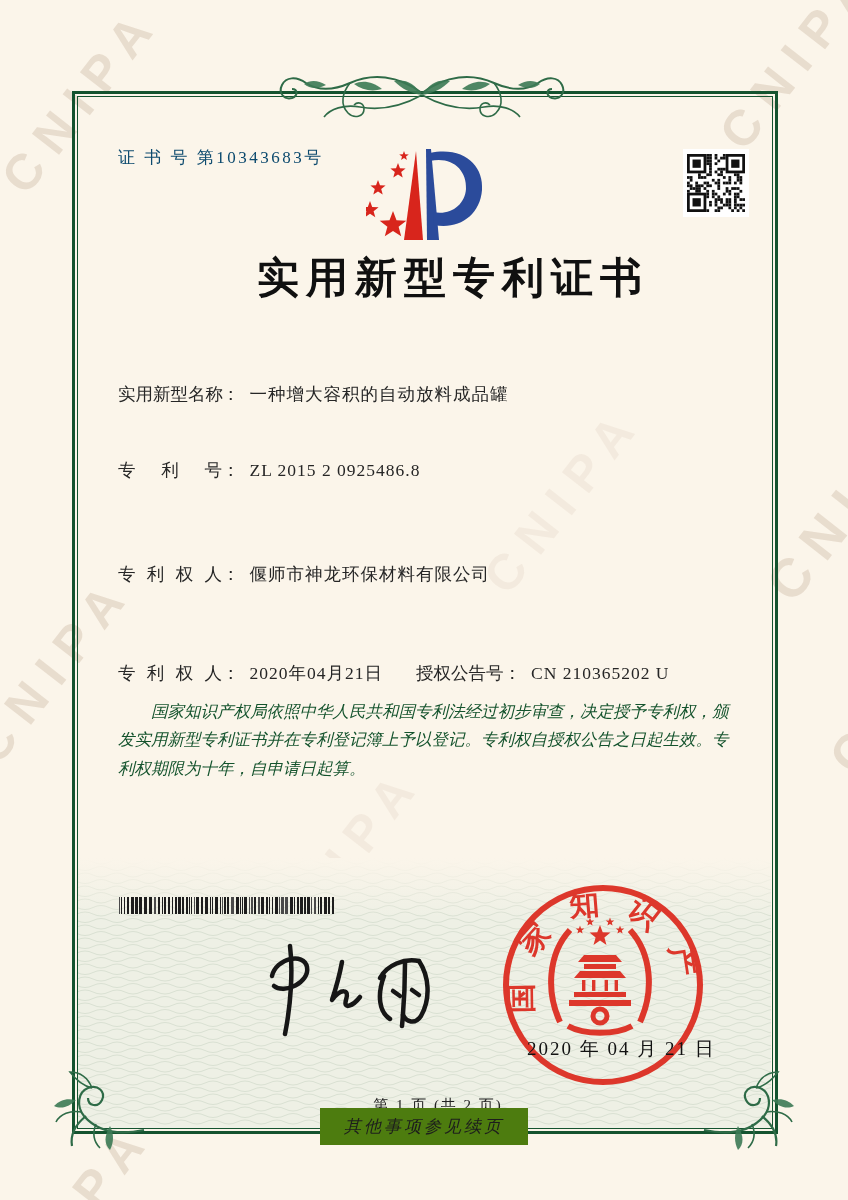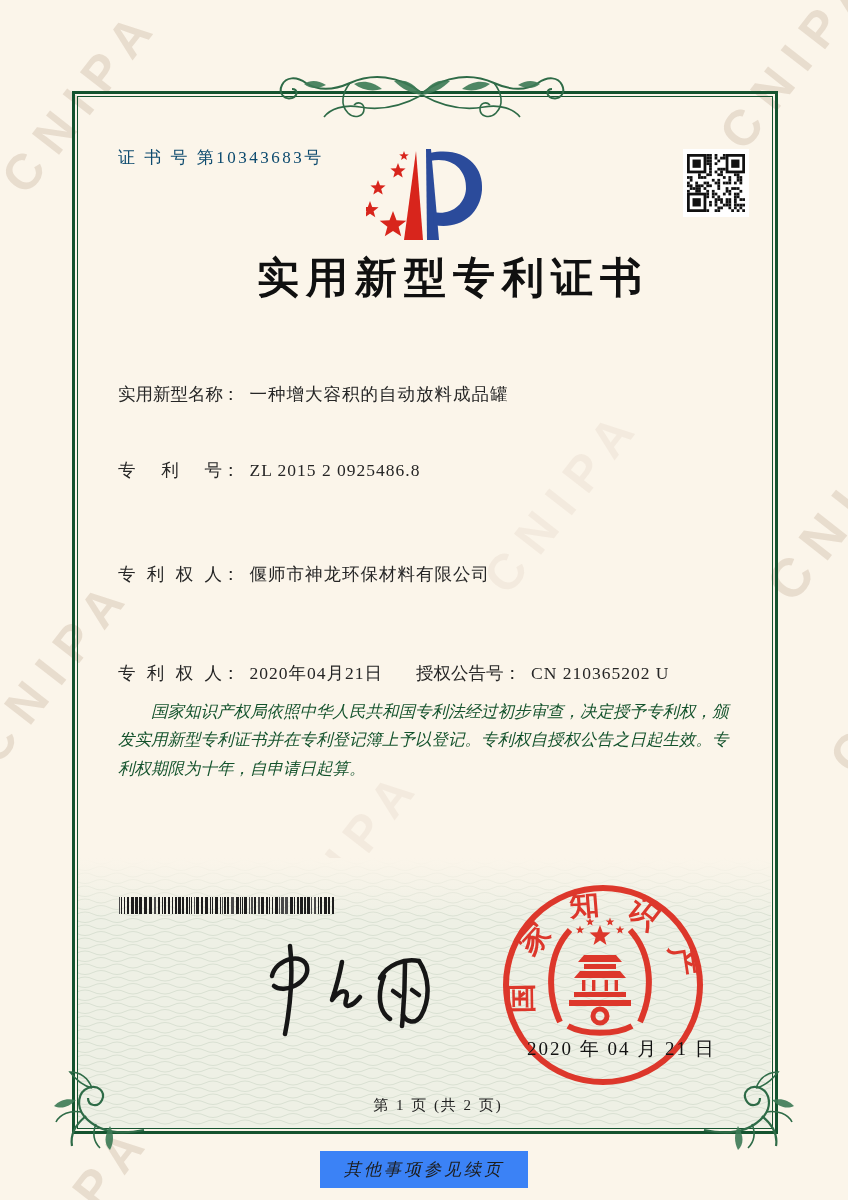--- a/index.html
+++ b/index.html
@@ -43,22 +43,22 @@
   .barcode{position:absolute;left:119px;top:897px;z-index:3;}
   .director{position:absolute;left:118px;top:958px;z-index:3;
             font-family:"Liberation Sans","DejaVu Sans",sans-serif;
             font-size:19px;letter-spacing:3px;color:#1c1c1c;line-height:38px;}
   .signature{position:absolute;left:246px;top:936px;z-index:4;}
   .seal{position:absolute;left:498px;top:880px;z-index:3;}
   .seal-date{position:absolute;left:527px;top:1036px;font-size:19px;color:#121212;
              letter-spacing:2px;z-index:4;white-space:nowrap;}
   .page-info{position:absolute;left:72px;top:1096px;width:700px;text-align:center;
              font-size:15px;color:#222;z-index:3;letter-spacing:2px;margin-left:16px;}
-  .foot-note{position:absolute;left:50%;top:1151px;transform:translateX(-50%);
-             background:#3b82f6;padding:7px 24px;font-size:17px;letter-spacing:3px;
+  .foot-note{position:absolute;left:50%;top:1108px;transform:translateX(-50%);
+             background:#4d7c0f;padding:7px 24px;font-size:17px;letter-spacing:3px;
              color:#1d1d1d;z-index:5;font-style:italic;white-space:nowrap;}
 </style>
 </head>
 <body>
 
 <div class="page">
 
   <span class="wm" style="left:-30px;top:70px;">CNIPA</span>
   <span class="wm" style="left:688px;top:26px;">CNIPA</span>
   <span class="wm" style="left:733px;top:470px;font-size:54px;">CNIPA</span>

